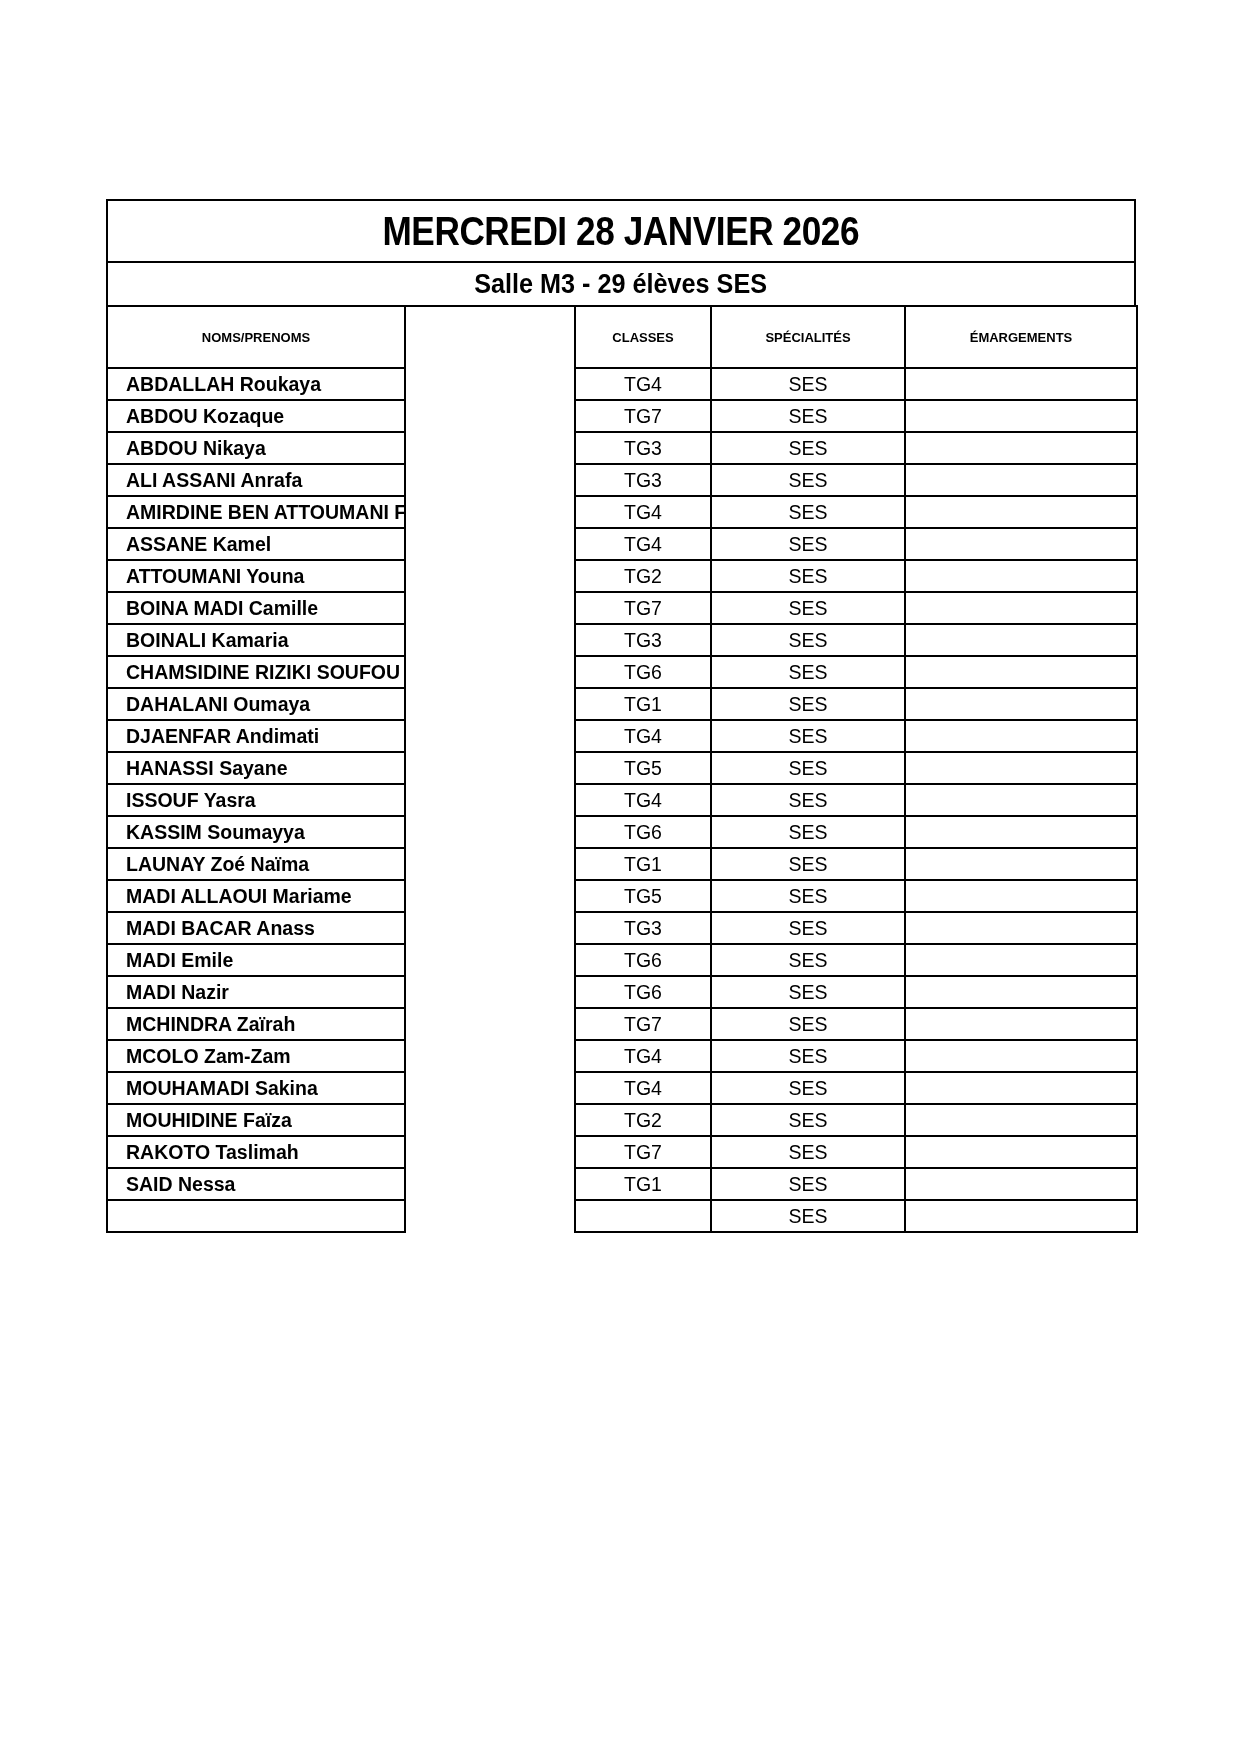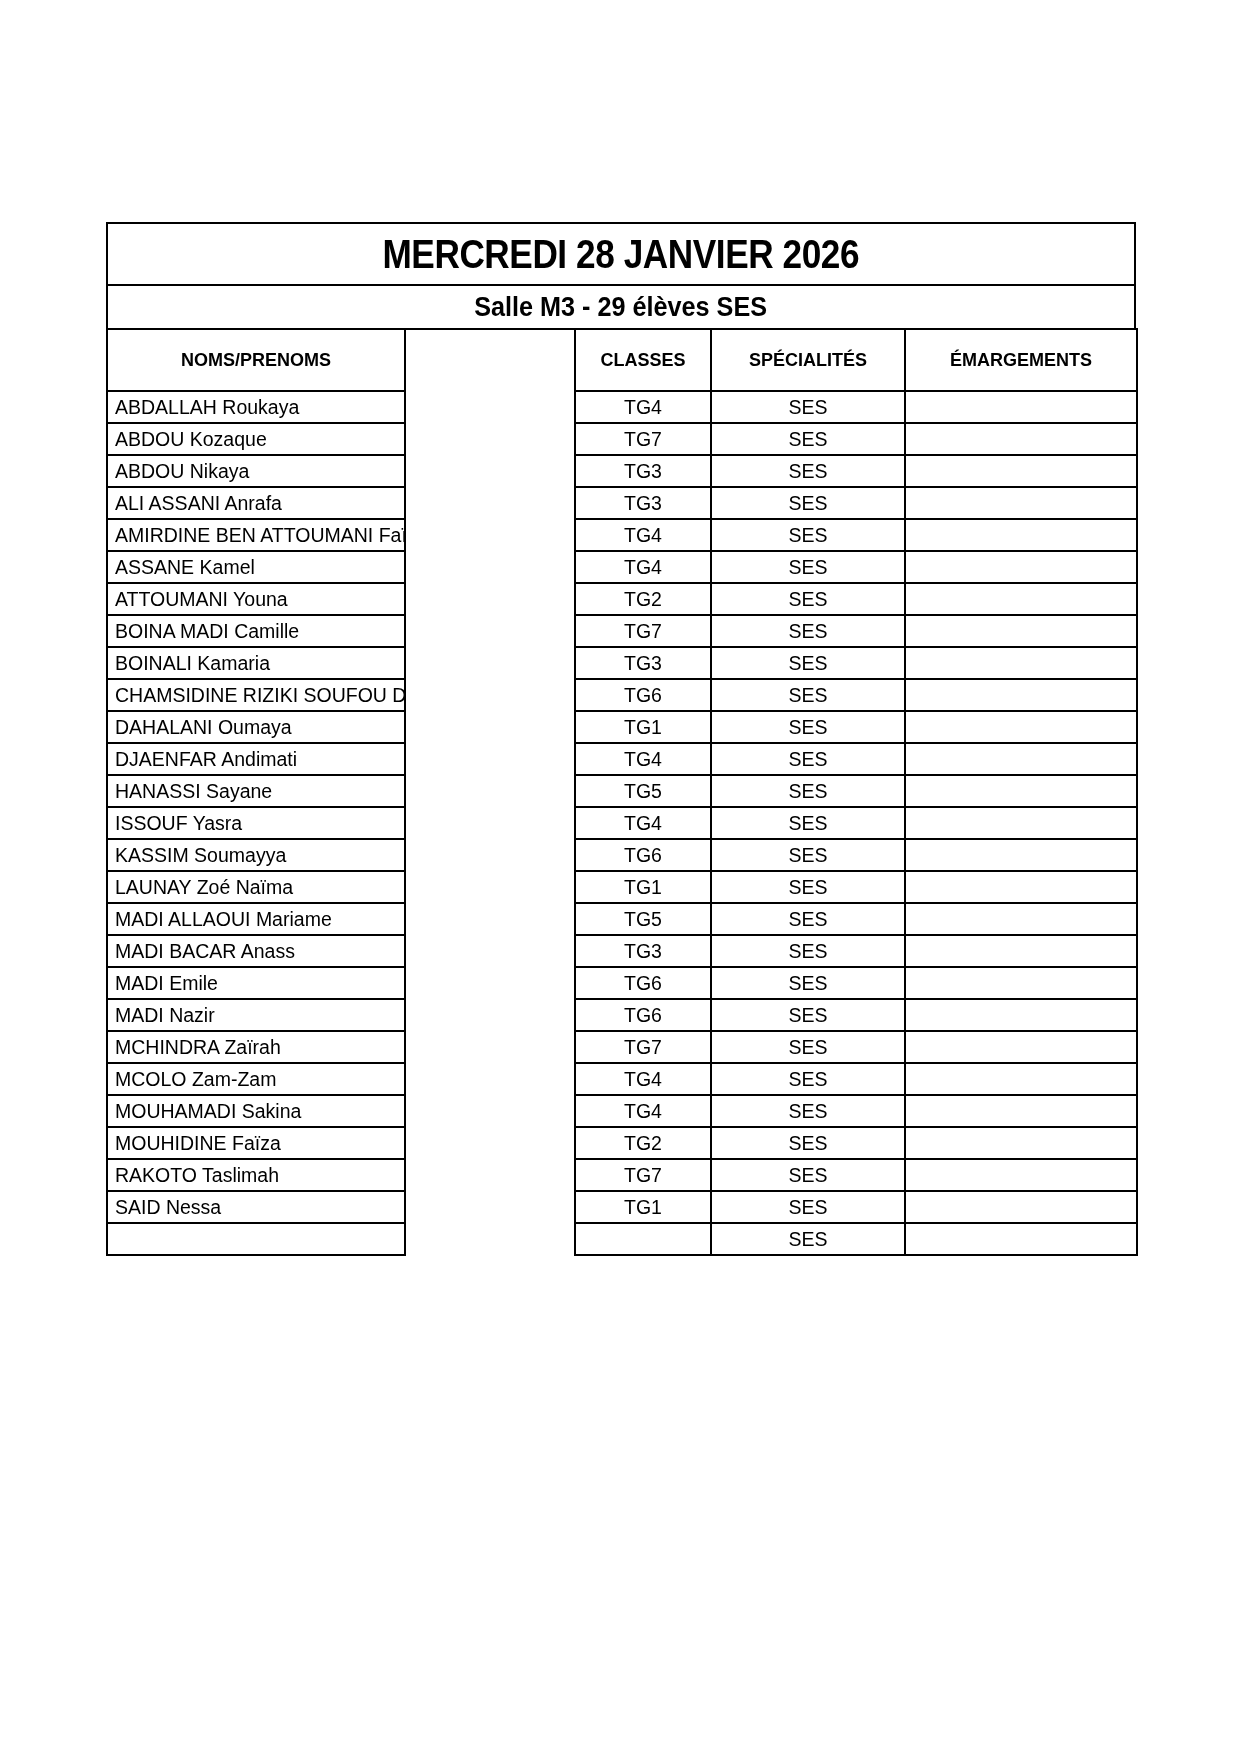--- a/index.html
+++ b/index.html
@@ -1,35 +1,35 @@
 <!DOCTYPE html>
 <html><head>
 <meta charset="utf-8">
 <style>
   html, body { margin: 0; padding: 0; background: #ffffff; }
   body { width: 1241px; height: 1755px; position: relative; overflow: hidden;
          font-family: "Liberation Sans", "DejaVu Sans", sans-serif; color: #000; }
-  .sheet { position: absolute; left: 106px; top: 222px; width: 1030px; }
+  .sheet { position: absolute; left: 106px; top: 199px; width: 1030px; }
   .title-row { height: 60px; border: 2px solid #000; border-bottom: none;
                display: flex; align-items: center; justify-content: center; }
   .title { font-weight: bold; font-size: 40px; letter-spacing: -0.5px;
            font-family: "Liberation Sans Narrow", "Liberation Sans", sans-serif; transform: scaleX(0.88); }
   .sub-row { height: 42px; border: 2px solid #000; border-bottom: none;
              display: flex; align-items: center; justify-content: center; text-align: center; }
   .subtitle { font-weight: bold; font-size: 28px; transform: scaleX(0.9); }
   table { border-collapse: collapse; width: 1030px; table-layout: fixed; }
   col.c-name { width: 298px; }
   col.c-blank { width: 170px; }
   col.c-class { width: 136px; }
   col.c-spec { width: 194px; }
   col.c-sign { width: 232px; }
   th, td { border: 2px solid #000; padding: 0; }
-  th { height: 60px; font-size: 18px; font-weight: bold; text-align: center; vertical-align: middle; }
+  th { height: 60px; font-size: 13px; font-weight: bold; text-align: center; vertical-align: middle; }
   td { height: 30px; font-size: 19.5px; vertical-align: middle; white-space: nowrap; overflow: hidden; }
-  td.name { text-align: left; padding-left: 7px; text-overflow: clip; }
+  td.name { text-align: left; padding-left: 18px; text-overflow: clip; font-weight: bold; }
   td.center { text-align: center; }
   td.blank { border-top: none; border-bottom: none; }
   th.blank { border-bottom: none; }
 </style>
 </head>
 <body>
 
 <div class="sheet">
   <div class="title-row">
     <span class="title">MERCREDI 28 JANVIER 2026</span>

